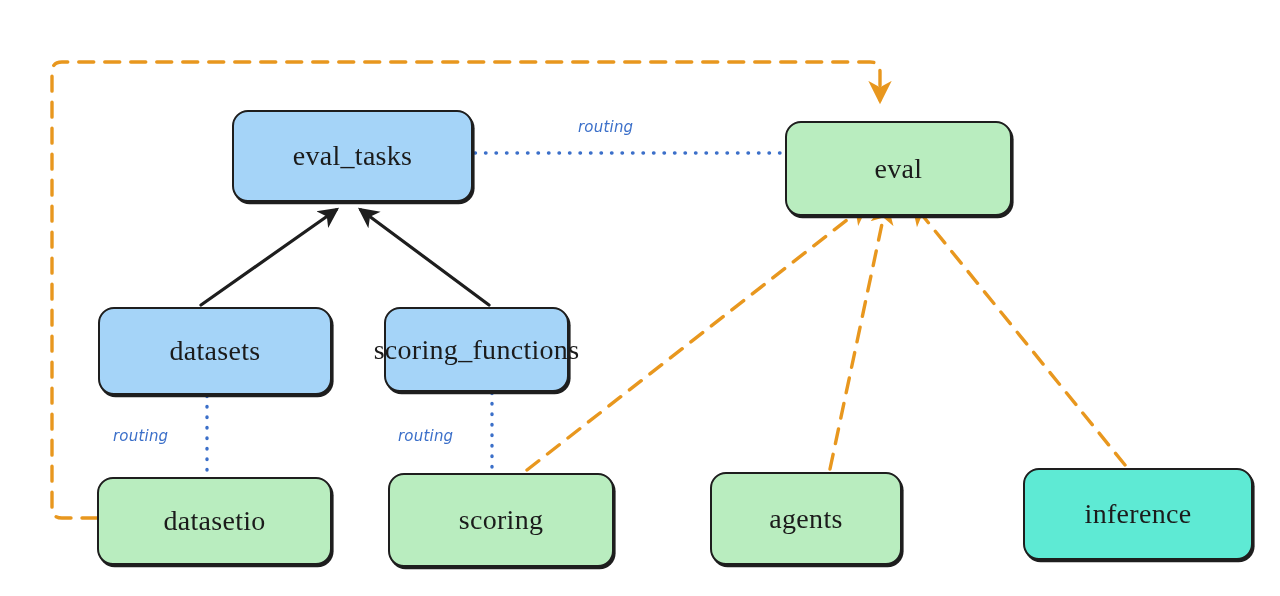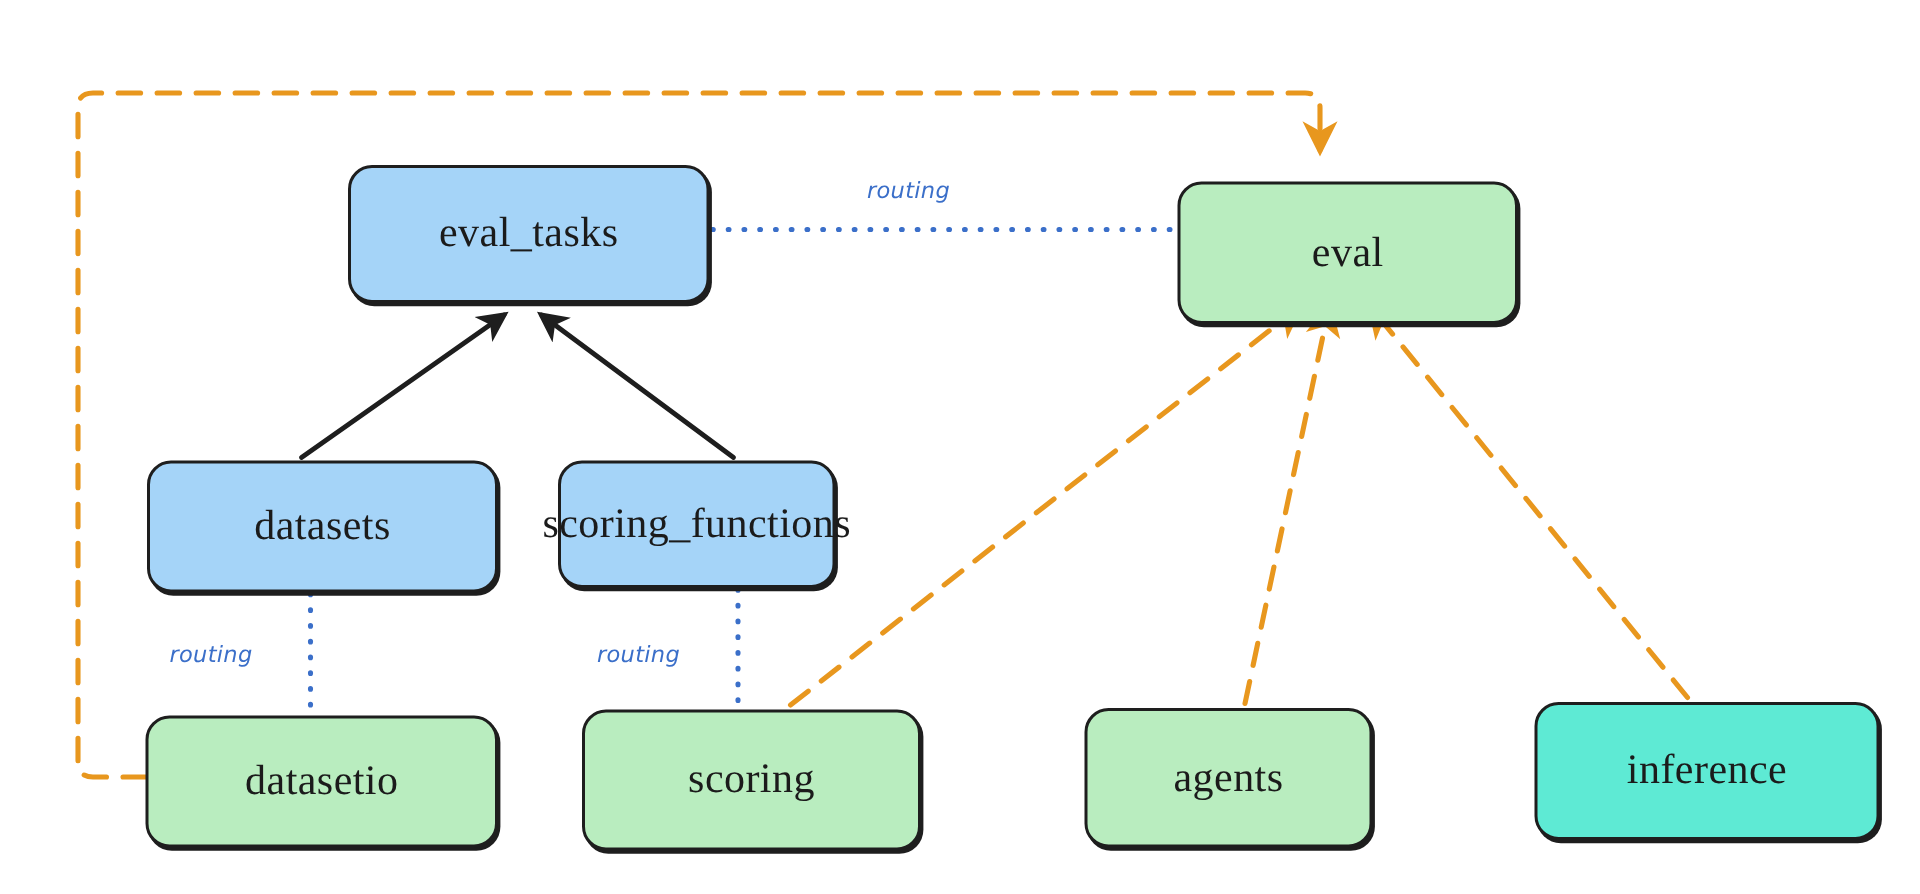--- a/index.html
+++ b/index.html
@@ -102,33 +102,33 @@
   </div>
 
   <div class="node green" style="left: 785px; top: 121px; width: 227px; height: 95px; background: rgb(185, 237, 191);">
     <span class="node-label">eval</span>
   </div>
 
   <div class="node blue" style="left: 98px; top: 307px; width: 234px; height: 88px; background: rgb(165, 212, 248);">
     <span class="node-label">datasets</span>
   </div>
 
-  <div class="node blue" style="left: 372px; top: 307px; width: 185px; height: 85px; background: rgb(165, 212, 248); justify-content: center;">
+  <div class="node blue" style="left: 384px; top: 307px; width: 185px; height: 85px; background: rgb(165, 212, 248); justify-content: center;">
     <span class="node-label">scoring_functions</span>
   </div>
 
   <div class="node green" style="left: 388px; top: 473px; width: 226px; height: 94px; background: rgb(185, 237, 191);">
     <span class="node-label">scoring</span>
   </div>
 
   <div class="node green" style="left: 97px; top: 477px; width: 235px; height: 88px; background: rgb(185, 237, 191);">
     <span class="node-label">datasetio</span>
   </div>
 
-  <div class="node green" style="left: 710px; top: 472px; width: 192px; height: 93px; background: rgb(185, 237, 191); margin-left: 13px;">
+  <div class="node green" style="left: 710px; top: 472px; width: 192px; height: 93px; background: rgb(185, 237, 191);">
     <span class="node-label">agents</span>
   </div>
 
   <div class="node green" style="left: 1023px; top: 468px; width: 230px; height: 92px; background: #5eead4;">
     <span class="node-label">inference</span>
   </div>
 
   <div class="edge-label" style="left: 578px; top: 118px;">routing</div>
 
   <div class="edge-label" style="left: 113px; top: 427px;">routing</div>

